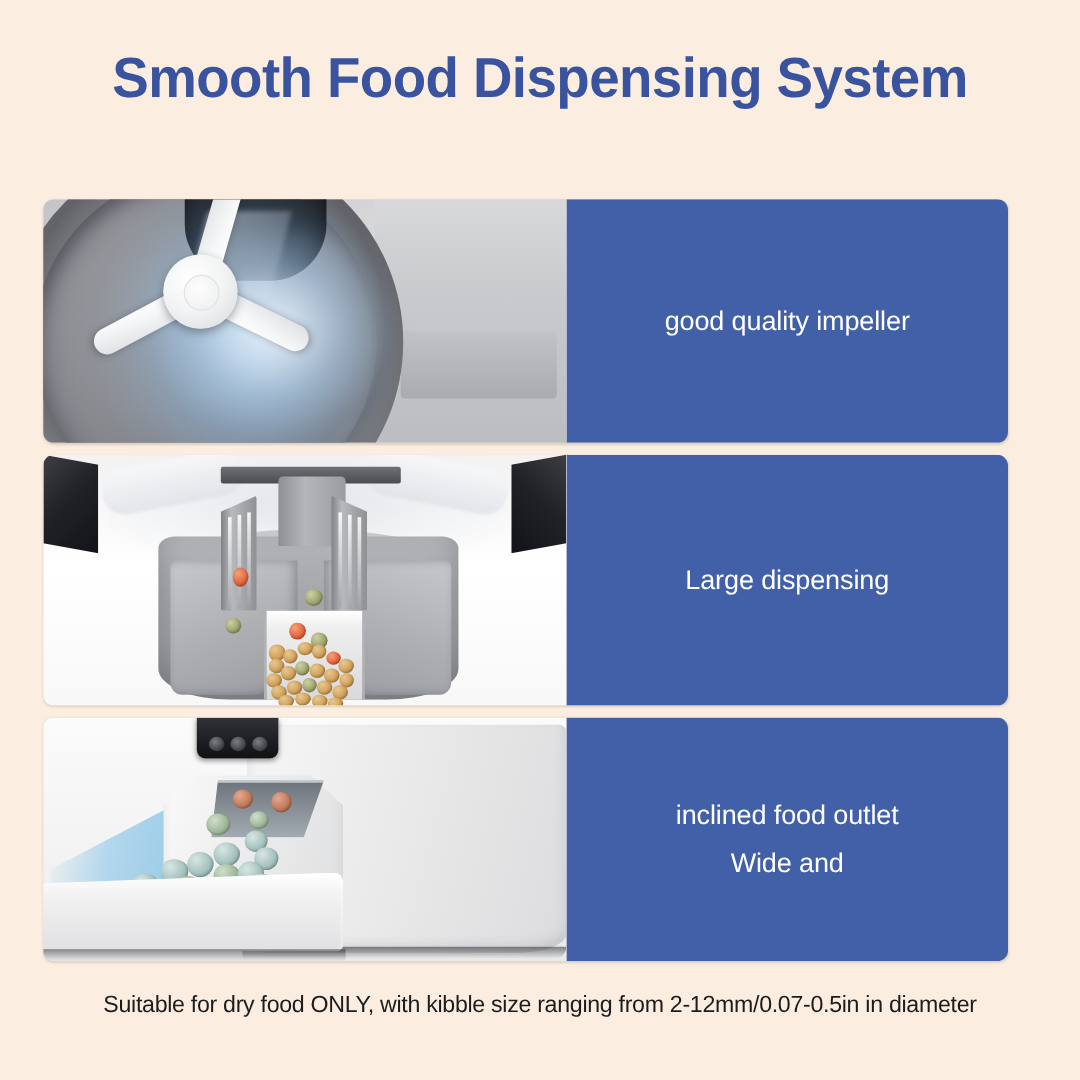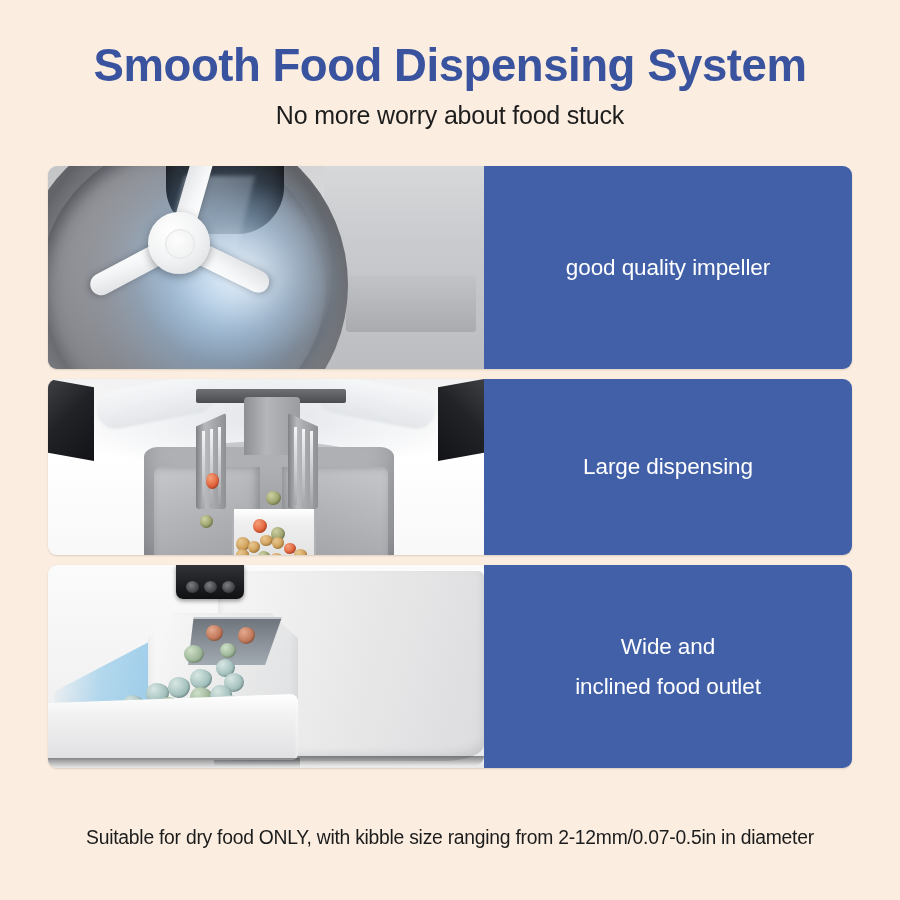--- a/index.html
+++ b/index.html
@@ -44,35 +44,35 @@
     font-size: 25px;
     font-weight: 400;
     color: #1d1d1d;
     letter-spacing: -0.2px;
     white-space: nowrap;
   }
 
   
   .rows {
     position: absolute;
-    left: 48px;
+    left: 36px;
     top: 166px;
     width: 804px;
   }
   .row {
     position: relative;
     display: flex;
     width: 804px;
     border-radius: 9px;
     overflow: hidden;
     margin-bottom: 10px;
     box-shadow: 0 1px 2px rgba(80,60,40,0.18);
   }
   .row-1 { height: 203px; }
-  .row-2 { height: 176px; }
+  .row-2 { height: 209px; }
   .row-3 { height: 203px; }
 
   .photo {
     position: relative;
     width: 436px;
     flex: 0 0 436px;
     overflow: hidden;
     background: #dcdcdc;
   }
   .caption {
@@ -384,21 +384,20 @@
   .k3-grn  { background: radial-gradient(circle at 34% 30%, #cfe0c9, #9fb79a 55%, #78906f 100%); }
   .k3-red  { background: radial-gradient(circle at 34% 30%, #e3a98e, #c27a5c 55%, #96543a 100%); }
 </style>
 </head>
 <body>
 
 <div class="page">
 
   <div class="header">
     <div class="title">Smooth Food Dispensing System</div>
-    <div class="subtitle">No more worry about food stuck</div>
   </div>
 
   <div class="rows">
 
     <div class="row row-1">
       <div class="photo">
         <div class="p1-bg"></div>
         <div class="p1-side">
           <div class="p1-side-line"></div>
           <div class="p1-side-panel"></div>
@@ -520,22 +519,22 @@
         <div class="kibble k3-red" style="left:62px;  top:140px; width:21px; height:19px;"></div>
         <div class="kibble k3-blue" style="left:82px;  top:146px; width:22px; height:18px;"></div>
         <div class="kibble k3-grn" style="left:103px; top:148px; width:21px; height:18px;"></div>
         <div class="kibble k3-blue" style="left:124px; top:150px; width:21px; height:17px;"></div>
 
         <div class="p3-tray"></div>
         <div class="p3-tray-shadow"></div>
       </div>
       <div class="caption">
         <div class="caption-lines">
+          <div>inclined food outlet</div>
           <div>Wide and</div>
-          <div>inclined food outlet</div>
         </div>
       </div>
     </div>
 
   </div>
 
   <div class="footnote">Suitable for dry food ONLY, with kibble size ranging from 2-12mm/0.07-0.5in in diameter</div>
 
 </div>
 

